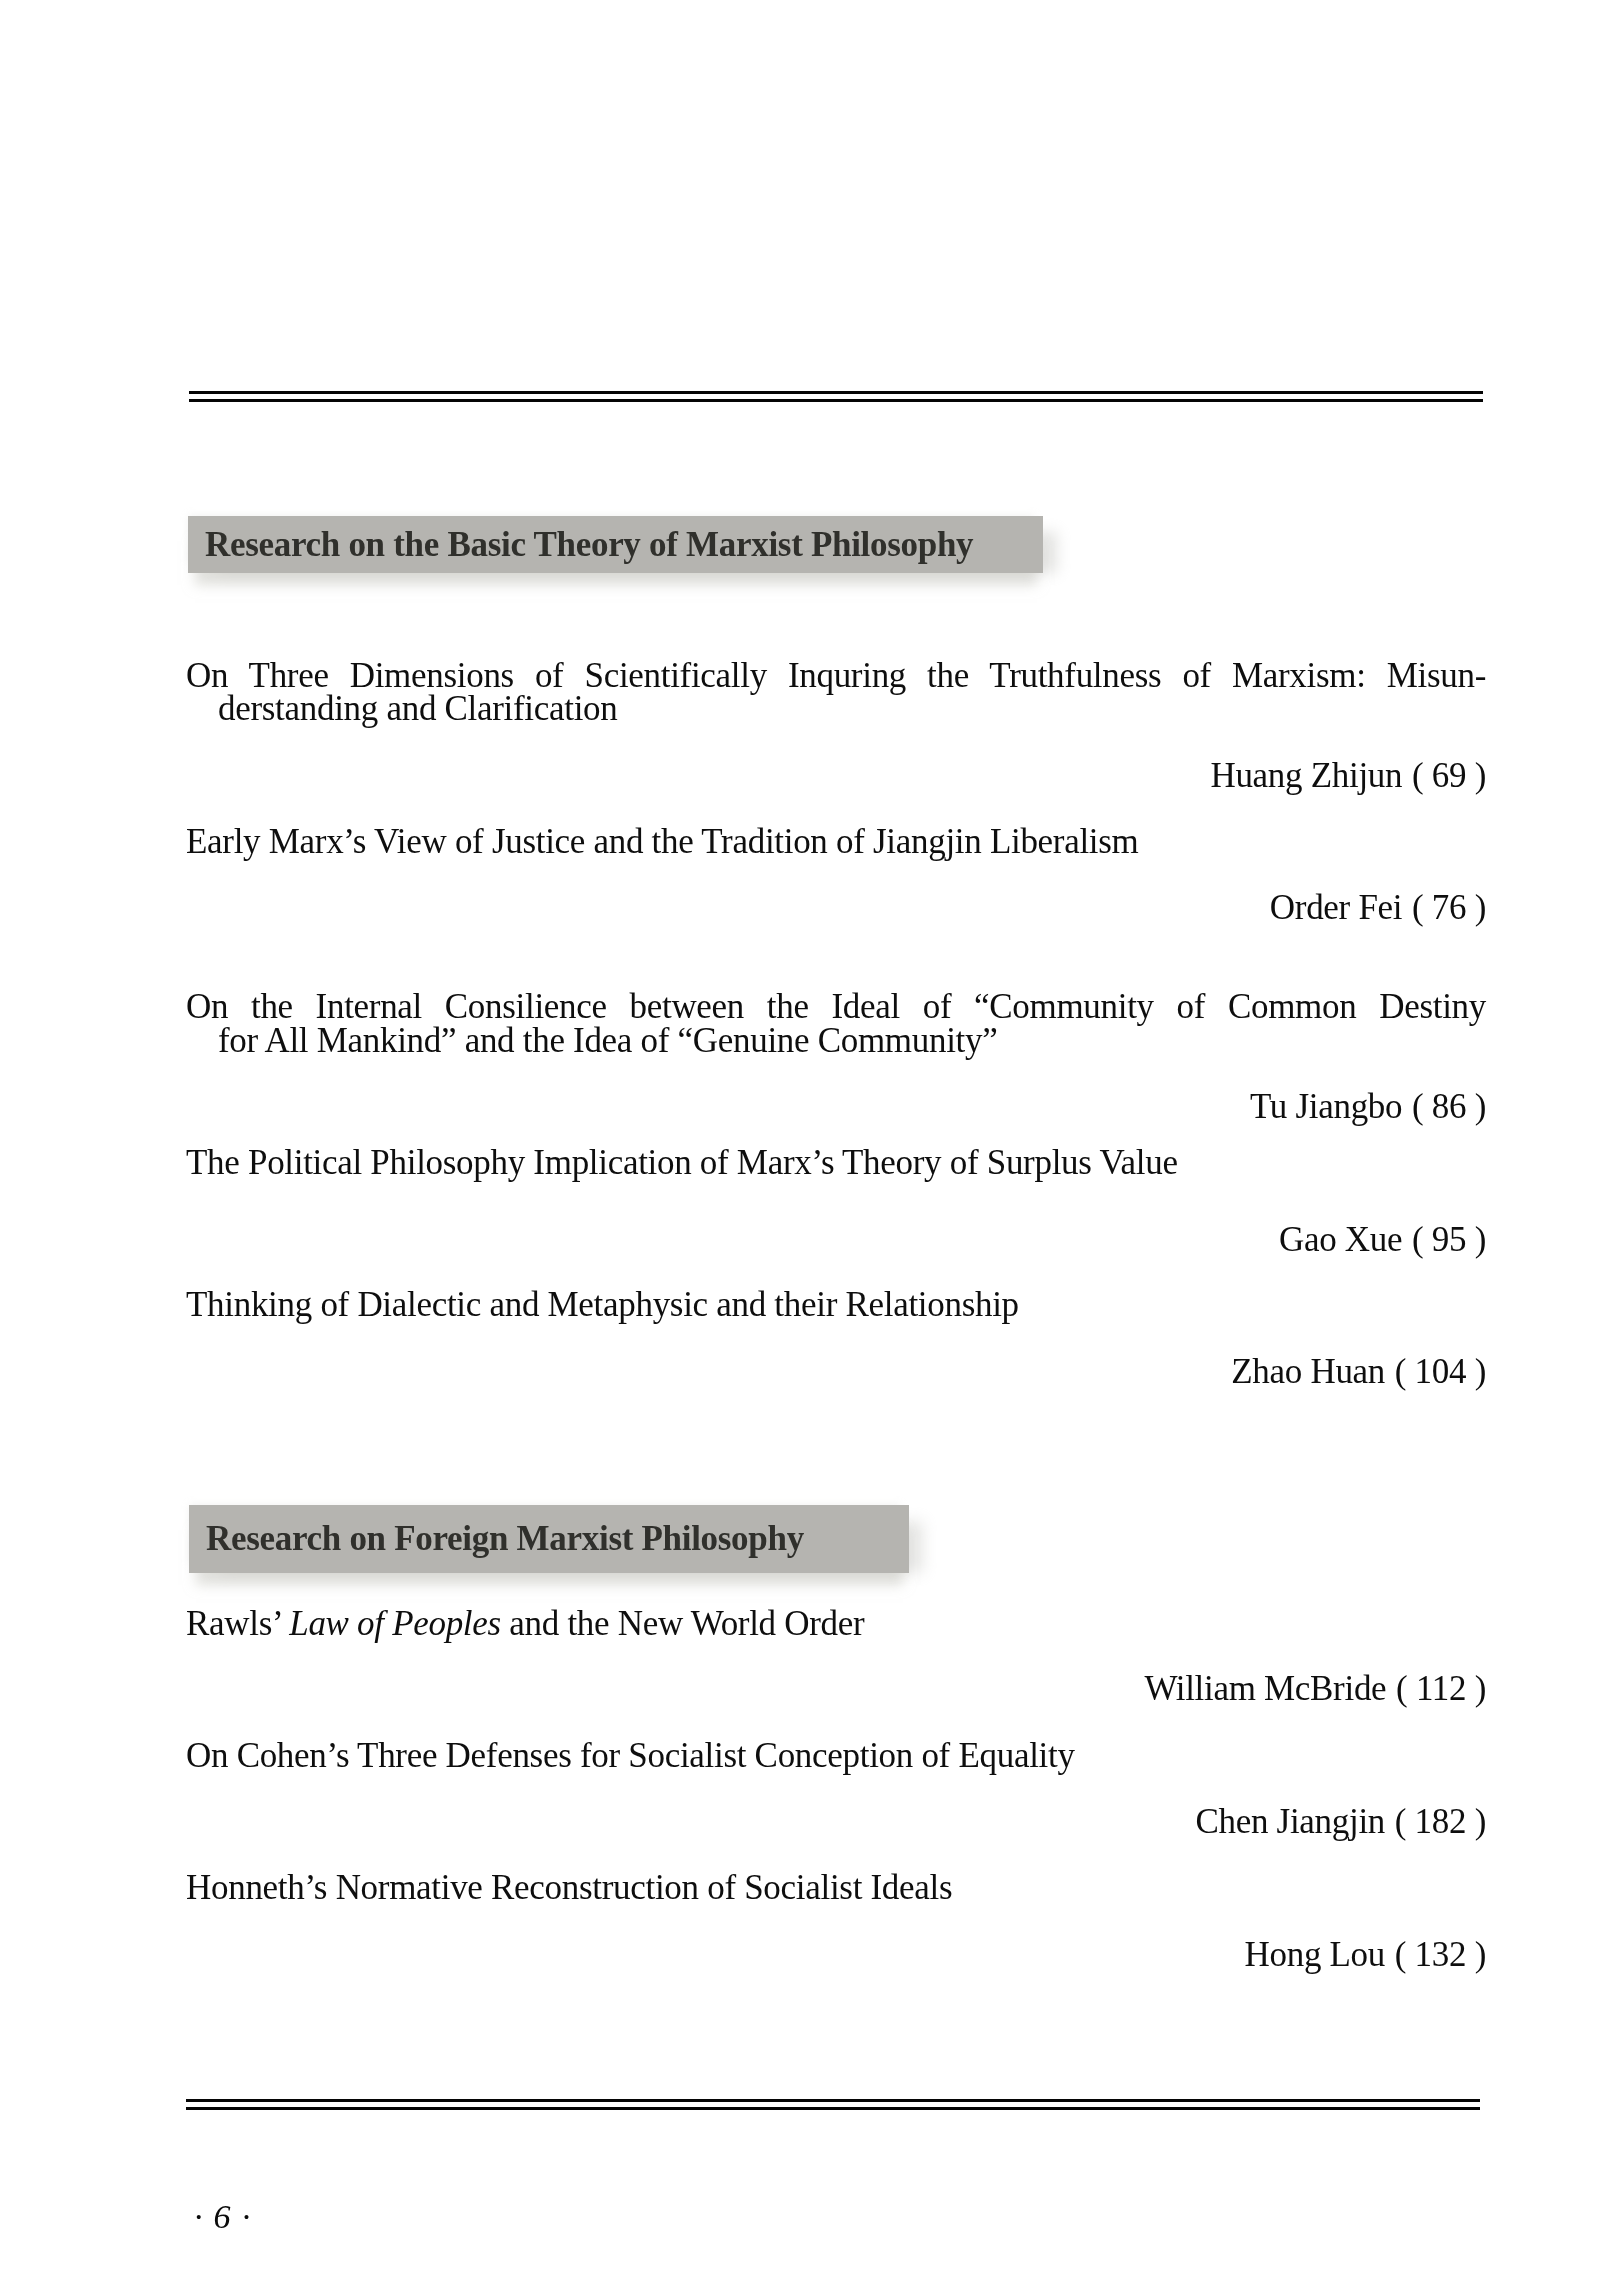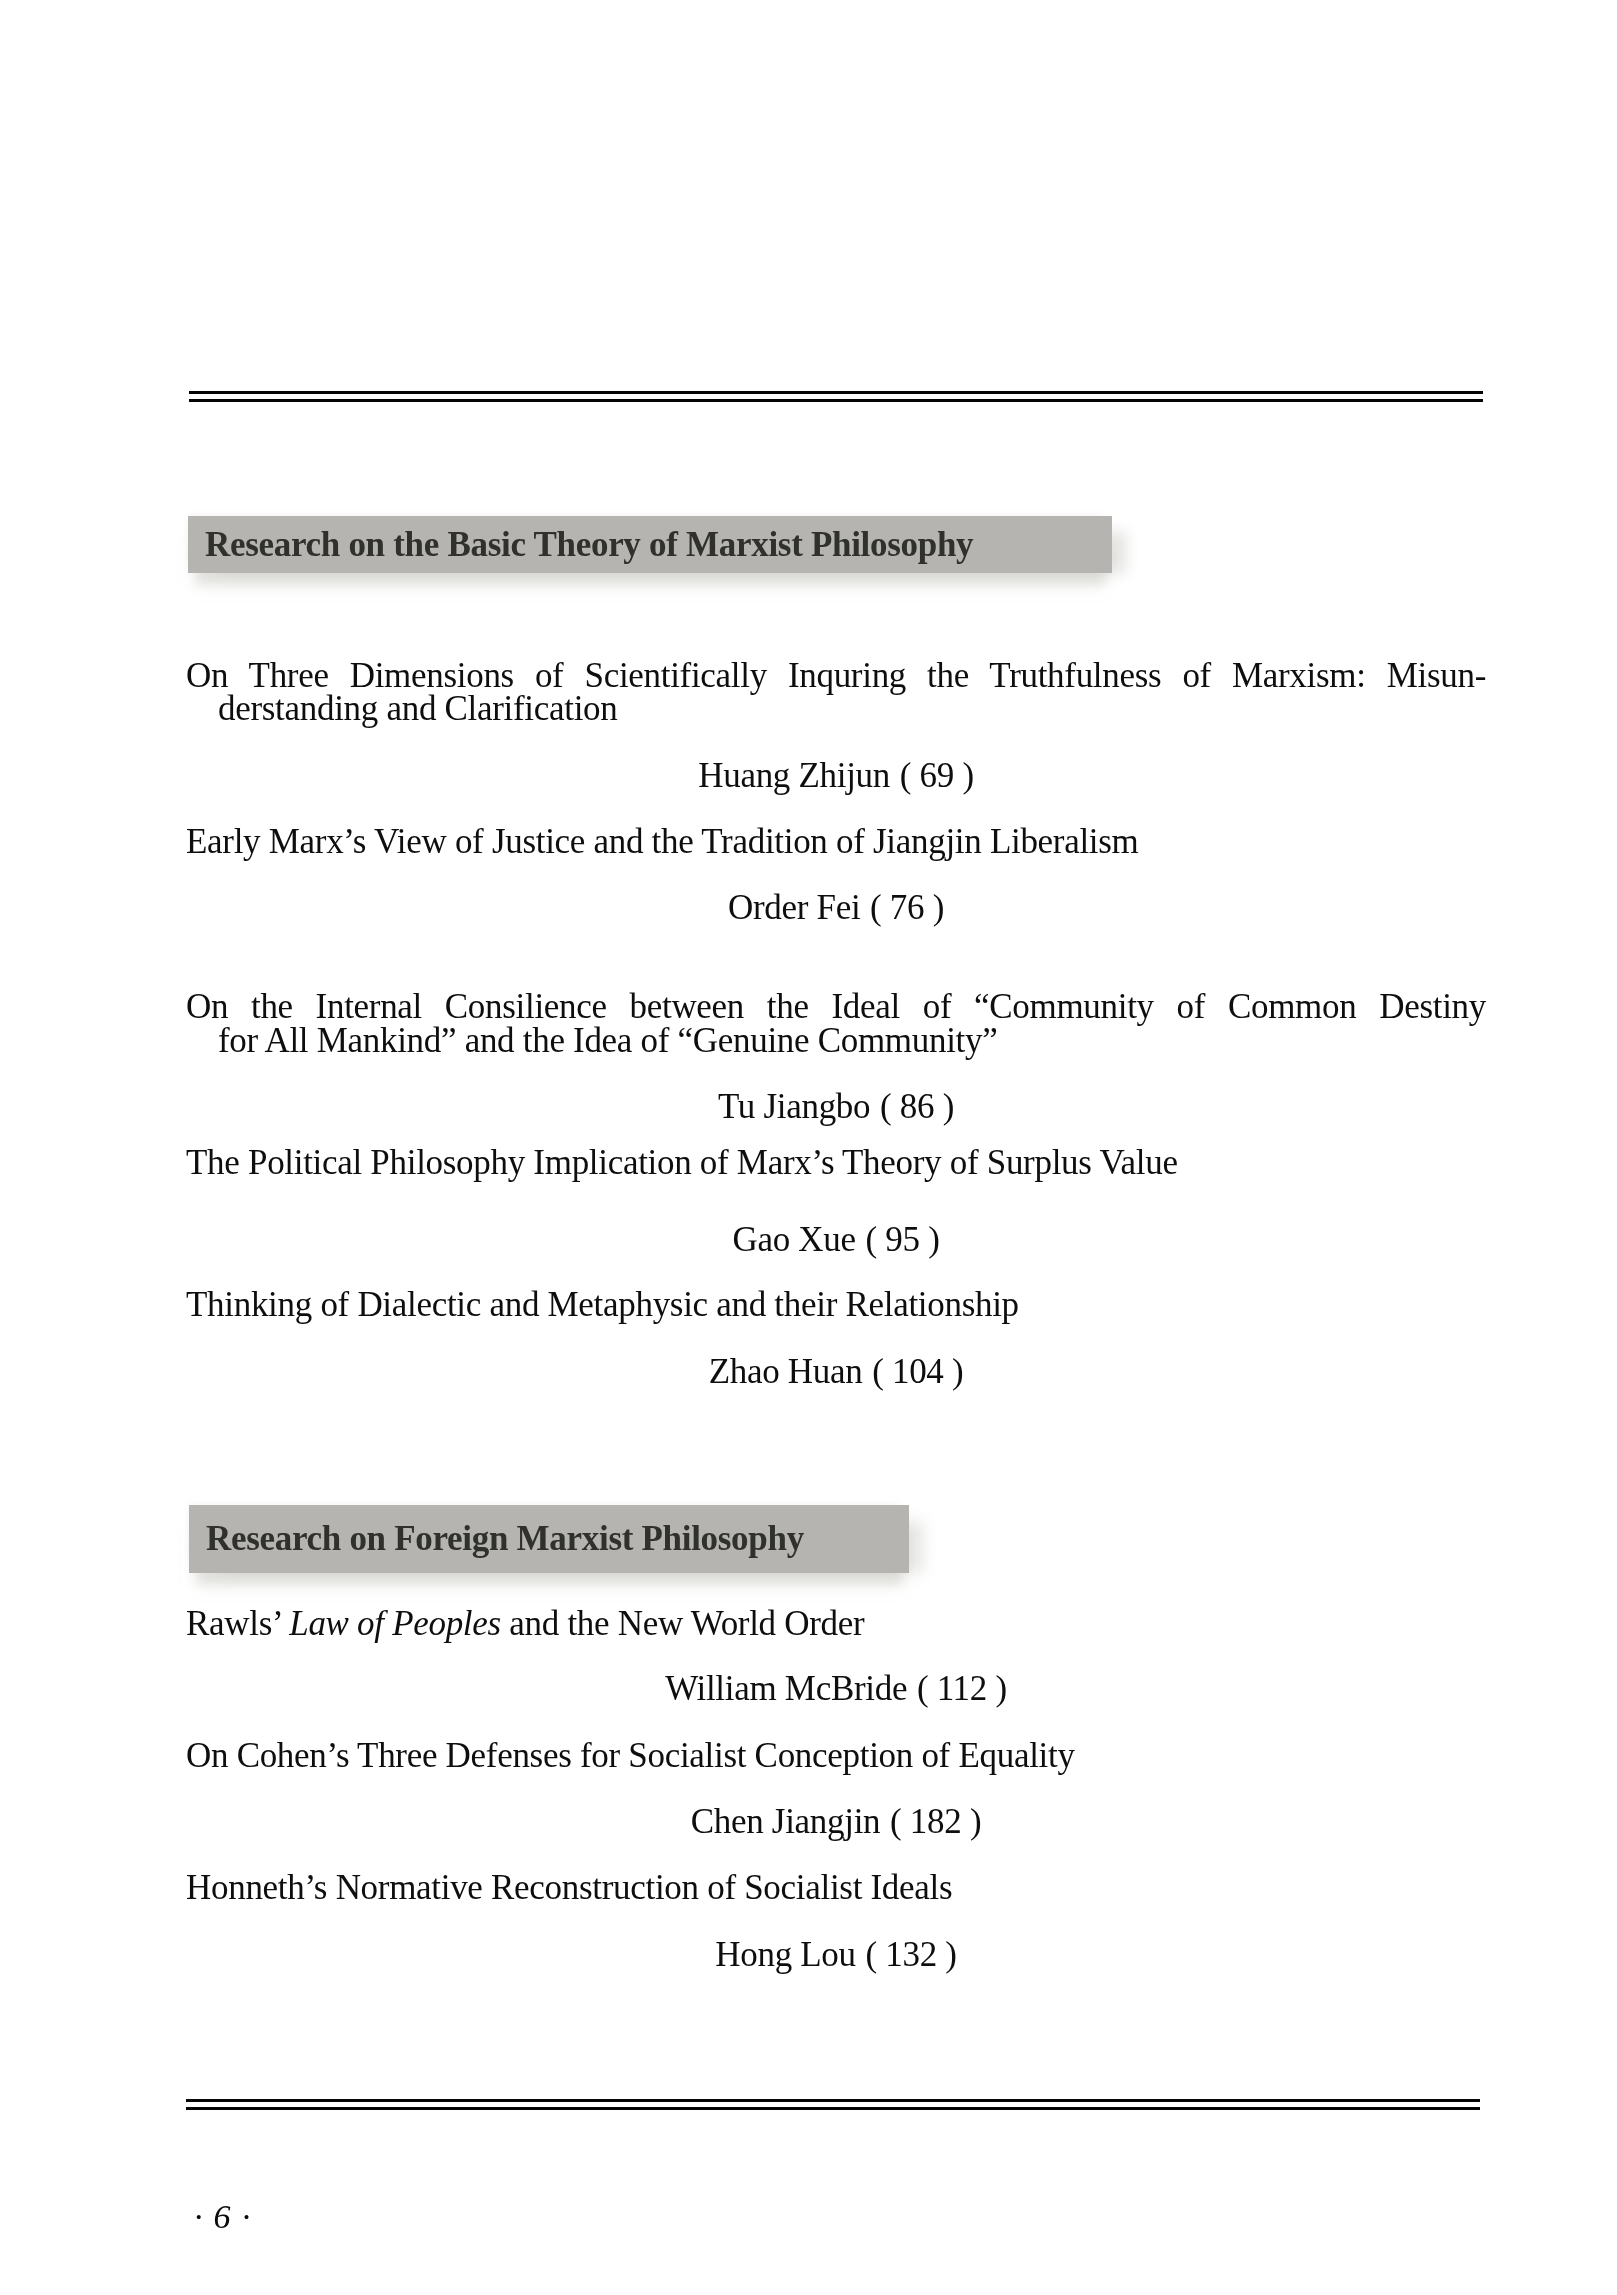--- a/index.html
+++ b/index.html
@@ -38,21 +38,21 @@
     font-size: 35px;
     letter-spacing: -0.3px;
     display: flex;
     align-items: center;
     padding-left: 17px;
     box-sizing: border-box;
     box-shadow: 0 18px 11.7px -6.5px rgba(198,198,192,0.55),
                 22px 7.8px 14.3px -7.8px rgba(198,198,192,0.45),
                 -3.9px -5.2px 7.8px -5.2px rgba(212,212,206,0.35);
   }
-  .sh-1 { top: 516px; left: 188px; width: 924px; height: 57px; }
+  .sh-1 { top: 516px; left: 188px; width: 855px; height: 57px; }
   .sh-2 { top: 1505px; left: 189px; width: 720px; height: 68px; }
 
   
   .line {
     position: absolute;
     left: 186px;
     width: 1300px;
     height: 46px;
     line-height: 46px;
     font-size: 35px;
@@ -60,21 +60,21 @@
     white-space: nowrap;
     box-sizing: border-box;
   }
   .just {
     white-space: normal;
     text-align: justify;
     text-align-last: justify;
     margin-top: 32px;
   }
   .cont { padding-left: 32px; }
-  .byline { text-align: center; }
+  .byline { text-align: right; }
   .pageref { margin-left: 1.3px; }
   .t-italic { font-style: italic; }
 
   
   .page-number {
     position: absolute;
     left: 194px;
     top: 2194px;
     height: 46px;
     line-height: 46px;

